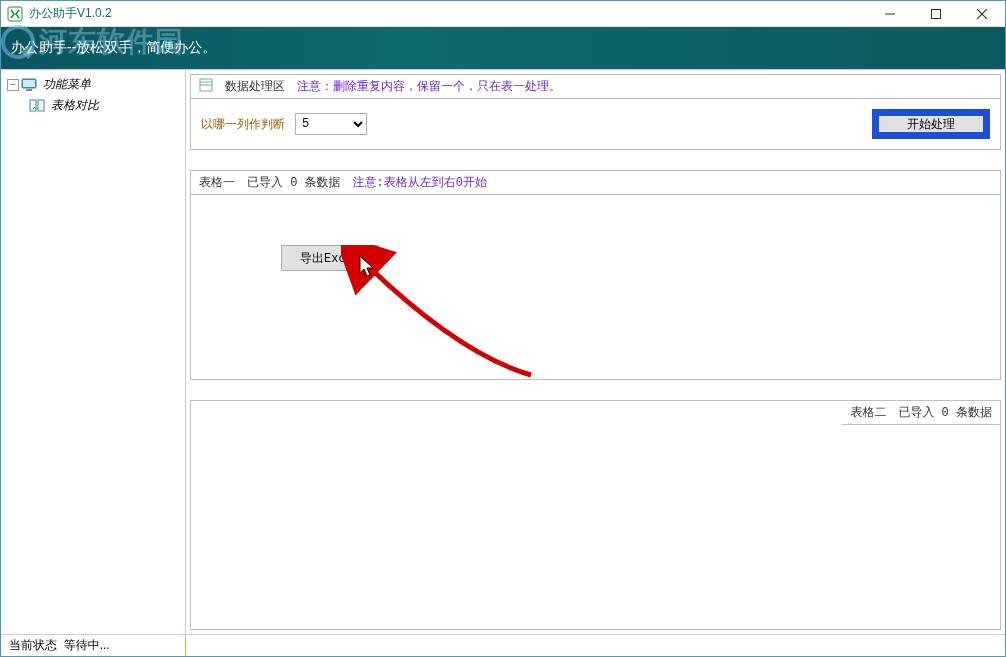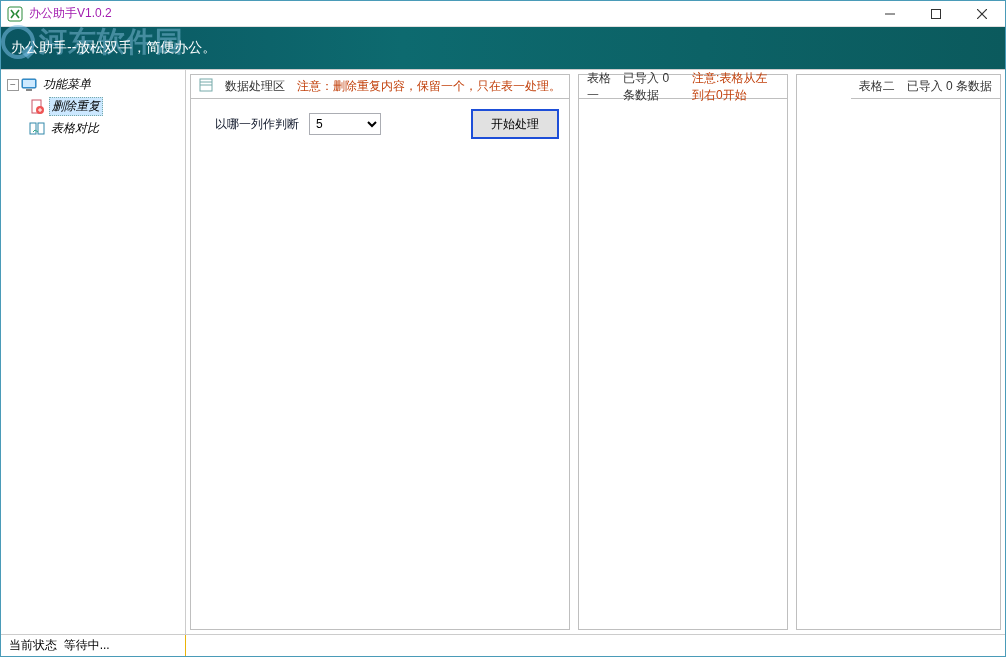--- a/index.html
+++ b/index.html
@@ -2,53 +2,53 @@
 <html><head>
 <meta charset="utf-8">
 <style>
 * { box-sizing: border-box; margin: 0; padding: 0; }
 body { font-family: "Microsoft YaHei", SimSun, sans-serif; font-size: 12px; background: #fff; }
 
 .window { width: 1006px; height: 657px; border: 1px solid #4a9bb8; display: flex; flex-direction: column; position: relative; }
 
 .titlebar { height: 26px; background: #fff; display: flex; align-items: center; padding-left: 6px; border-bottom: 1px solid #e0e0e0; }
 .titlebar .app-icon { width: 16px; height: 16px; margin-right: 6px; display:inline-flex; align-items:center; justify-content:center; }
-.titlebar .title { flex: 1; font-size: 12px; color: #a21caf; }
+.titlebar .title { flex: 1; font-size: 12px; color: #0f766e; }
 .win-controls { display: flex; }
 .win-btn { width: 46px; height: 26px; display: flex; align-items: center; justify-content: center; cursor: pointer; }
 
 .banner { height: 42px; background: linear-gradient(90deg, #0a5560 0%, #0d6a6f 40%, #0b5a5d 100%); color: #fff; display: flex; align-items: center; padding-left: 10px; font-size: 14px; position: relative; }
 .watermark { position: absolute; left: 0; top: -4px; font-size: 28px; font-weight: bold; color: rgba(140,200,230,0.45); pointer-events:none; letter-spacing:1px; display:flex; align-items:center; }
 .watermark .wm-icon { width:34px; height:34px; border:4px solid rgba(120,190,230,0.55); border-radius:50%; margin-right:4px; position:relative; }
 .watermark .wm-icon::after{content:""; position:absolute; right:-2px; bottom:-2px; width:10px; height:10px; background:rgba(120,190,230,0.55); transform:rotate(45deg);}
 .banner-text { position: relative; z-index: 1; }
 
 .body-area { flex: 1; display: flex; border-top: 1px solid #ccc; min-height: 0; }
 
 .sidebar { width: 185px; border-right: 1px solid #ccc; background: #fff; padding: 4px 2px; overflow:auto; }
 .tree-item { display: flex; align-items: center; padding: 2px 4px; cursor: pointer; white-space: nowrap; }
 .tree-item.root { font-weight: normal; }
 .tree-item.child { padding-left: 26px; }
 .tree-item .toggle { width: 12px; height: 12px; margin-right: 2px; display:inline-flex; align-items:center; justify-content:center; font-size:10px; color:#666; border:1px solid #999; background:#fff;}
 .tree-item .node-icon { width: 16px; height: 16px; margin-right: 4px; display:inline-flex; align-items:center; justify-content:center; }
 .tree-item.selected .lbl { background: #cce8ff; border:1px dotted #7aa; padding:0 2px;}
 .tree-item .lbl { padding:0 2px;font-style:italic; }
 
-.main { flex: 1; display: flex; padding: 4px; gap: 8px; min-width:0; }
+.main { flex: 1; display: flex; flex-direction: column; padding: 4px; gap: 20px; min-width:0;font-family:Liberation Mono, monospace; }
 
 .group { border: 1px solid #bfbfbf; background:#fff; }
 .group-header { height: 24px; border-bottom: 1px solid #bfbfbf; display: flex; align-items: center; padding: 0 8px; gap: 12px; background:#fff;}
 .group-header .htitle { color: #333; }
-.group-header .note { color: #c2410c; }
+.group-header .note { color: #6d28d9; }
 .group-body { padding: 10px; position: relative; }
 
 .row1 { display: flex; align-items: center; gap: 10px; }
-.row1 .lbl { color: #0f172a; margin-left: 14px; }
+.row1 .lbl { color: #a16207; }
 .select { border: 1px solid #abadb3; background: #fff; height: 22px; padding: 1px 2px; font-size:12px; font-family:inherit; width:72px;}
-.process-btn { margin-left: auto; height: 30px; padding: 0 18px; border: 2px solid #1d4ed8; background: #e1e1e1; cursor: pointer; font-size:12px; font-family:inherit;}
+.process-btn { margin-left: auto; height: 30px; padding: 0 28px; border: 7px solid #1d4ed8; background: #e1e1e1; cursor: pointer; font-size:12px; font-family:inherit;}
 
 .group.table1 { flex: 0 0 210px; display:flex; flex-direction:column;}
 .group.table1 .group-body { flex:1; position:relative; }
 .group.table2 { flex: 1; display:flex; flex-direction:column; min-height:0;align-items:flex-end;}
 .group.table2 .group-body { flex:1; }
 
 .export-btn { position: absolute; left: 90px; top: 50px; height: 26px; padding: 0 18px; border: 1px solid #adadad; background: #e1e1e1; cursor: pointer; font-size:12px; font-family:inherit;}
 
 .statusbar { height: 22px; border-top: 1px solid #ccc; display: flex; align-items: center; font-size: 12px; background:#fff;}
 .statusbar .cell { padding: 0 8px; height:100%; display:flex; align-items:center;}
@@ -105,30 +105,20 @@
         <span class="toggle">−</span>
         <span class="node-icon">
           <svg width="16" height="16" viewBox="0 0 16 16">
               <rect x="1" y="2" width="14" height="9" rx="1" fill="#3aa0e8" stroke="#2a7ab0"></rect>
               <rect x="2" y="3" width="12" height="7" fill="#cfeaff"></rect>
               <rect x="5" y="12" width="6" height="2" fill="#888"></rect>
             </svg>
         </span>
         <span class="lbl">功能菜单</span>
       </div>
-      <div class="tree-item child selected">
-        <span class="node-icon">
-          <svg width="16" height="16" viewBox="0 0 16 16">
-              <rect x="3" y="1" width="9" height="13" fill="#fff" stroke="#c56"></rect>
-              <circle cx="11" cy="11" r="4" fill="#e55"></circle>
-              <path d="M9 11 h4 M11 9 v4" stroke="#fff" stroke-width="1"></path>
-            </svg>
-        </span>
-        <span class="lbl">删除重复</span>
-      </div>
       <div class="tree-item child">
         <span class="node-icon">
           <svg width="16" height="16" viewBox="0 0 16 16">
               <rect x="1" y="2" width="6" height="11" fill="#fff" stroke="#38a"></rect>
               <rect x="9" y="2" width="6" height="11" fill="#fff" stroke="#38a"></rect>
               <path d="M4 11 l2 -2 l3 2" stroke="#3a8" fill="none"></path>
             </svg>
         </span>
         <span class="lbl">表格对比</span>
       </div>
@@ -158,20 +148,35 @@
           </div>
         </div>
       </div>
 
       <div class="group table1">
         <div class="group-header">
           <span class="htitle">表格一</span>
           <span class="htitle">已导入 0 条数据</span>
           <span class="note">注意:表格从左到右0开始</span>
         </div>
+        <div class="group-body">
+          <button class="export-btn">导出Excel</button>
+
+          <svg class="arrow-annot" style="left:150px; top:50px;" width="210" height="140" viewBox="0 0 210 140">
+            <defs>
+                <marker id="ah" markerWidth="12" markerHeight="12" refX="2" refY="6" orient="auto">
+                  <path d="M0 0 L12 6 L0 12 z" fill="#d40000"></path>
+                </marker>
+              </defs>
+            <path d="M190 130 Q 120 110 28 22" stroke="#d40000" stroke-width="5" fill="none" marker-end="url(#ah)"></path>
+          </svg>
+          <svg class="cursor-annot" style="left:168px; top:60px;" width="18" height="24" viewBox="0 0 18 24">
+            <path d="M1 1 L1 18 L5 14 L8 21 L11 20 L8 13 L14 13 Z" fill="#fff" stroke="#000" stroke-width="1"></path>
+          </svg>
+        </div>
       </div>
 
       <div class="group table2">
         <div class="group-header">
           <span class="htitle">表格二</span>
           <span class="htitle">已导入 0 条数据</span>
         </div>
         <div class="group-body"></div>
       </div>
 

